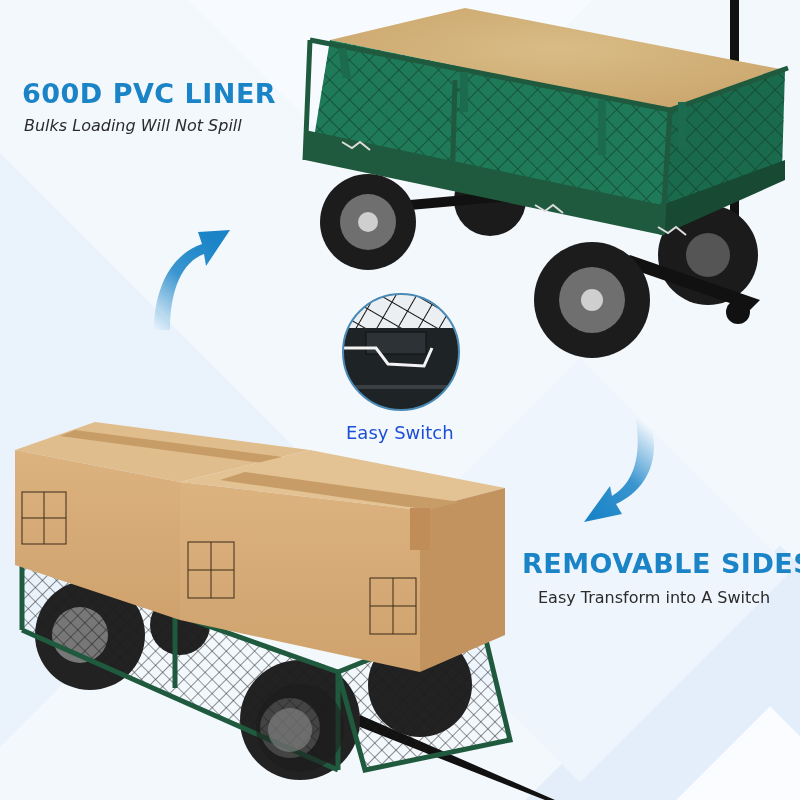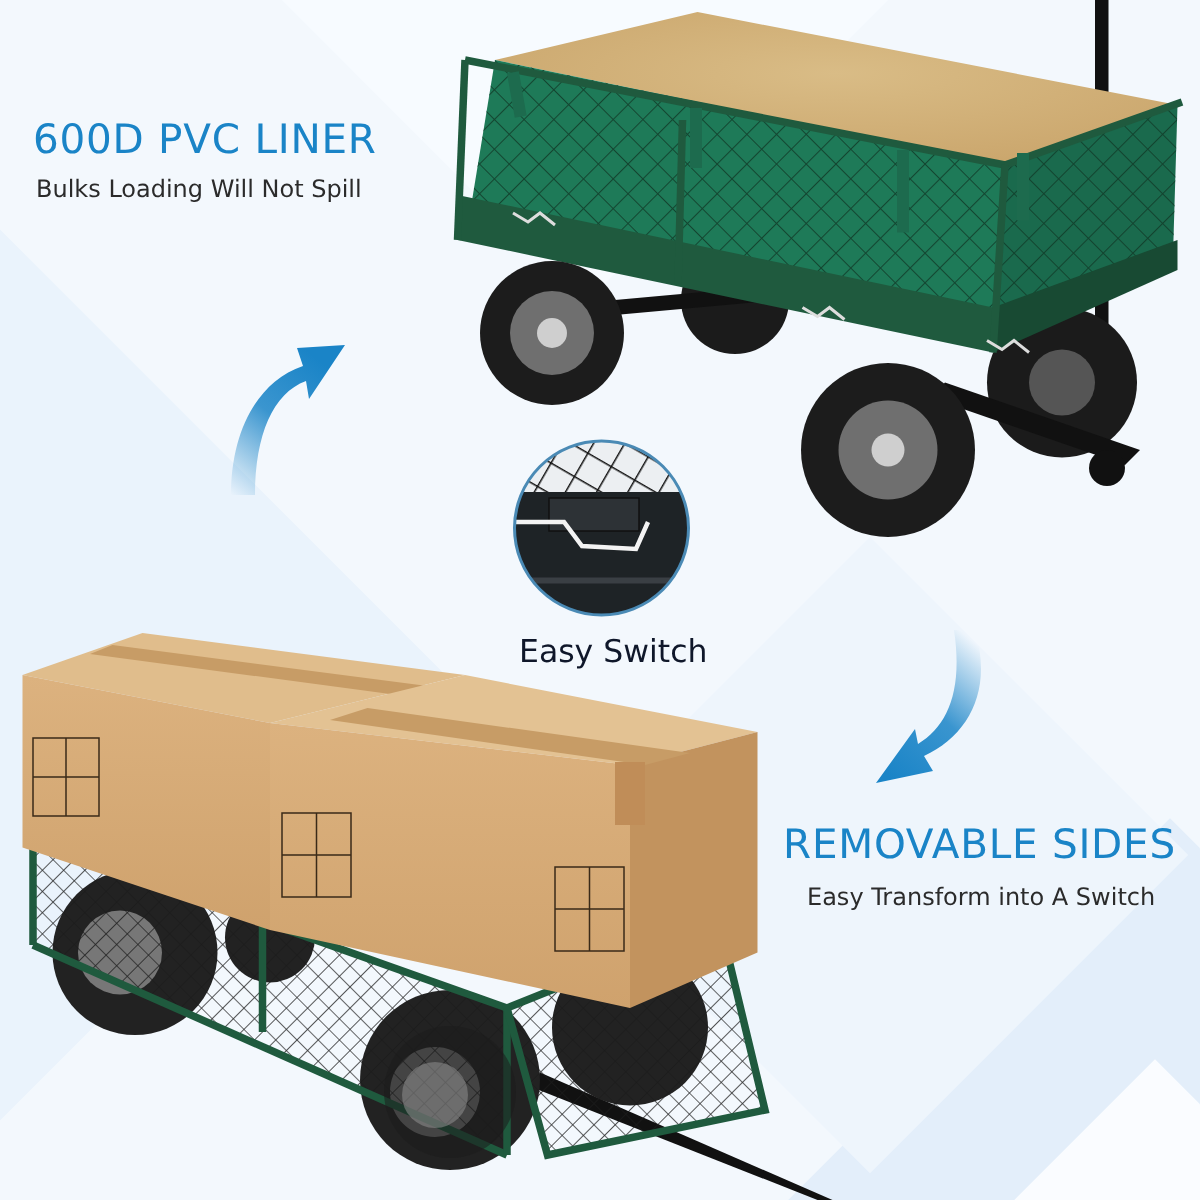--- a/index.html
+++ b/index.html
@@ -12,38 +12,38 @@
   .bg-layer { position: absolute; inset: 0; overflow: hidden; }
   .bg-shape { position: absolute; transform: rotate(45deg); }
   .bg-a { width: 420px; height: 420px; left: -210px; top: 240px; background: #eaf3fc; }
   .bg-b { width: 360px; height: 360px; left: 600px; top: 620px; background: #e3eefa; }
   .bg-c { width: 300px; height: 300px; left: 240px; top: -160px; background: #f7fbff; }
   .bg-d { width: 260px; height: 260px; left: 640px; top: 760px; background: #fafcff; }
   .bg-e { width: 300px; height: 300px; left: 430px; top: 420px; background: #eef5fc; }
 
   .headline {
     position: absolute;
-    font-weight: normal;
+    font-weight: bold;
     color: #1a84c7;
     letter-spacing: 0.5px;
     white-space: nowrap;
   }
   .subline {
     position: absolute;
     color: #2b2b2b;
     white-space: nowrap;
   }
   .h1 { left: 22px; top: 78px; font-size: 27px; }
-  .s1 { left: 24px; top: 116px; font-size: 16px; }
+  .s1 { left: 24px; top: 116px; font-size: 16px; font-style: italic; }
   .h2 { left: 522px; top: 548px; font-size: 27px; }
   .s2 { left: 538px; top: 588px; font-size: 16px; }
 
   .inset-caption {
     position: absolute; left: 346px; top: 422px;
-    font-size: 21px; color: #0f172a; white-space: nowrap;
+    font-size: 18px; color: #1d4ed8; white-space: nowrap;
   }
 
   .illus { position: absolute; }
   .cart-top { left: 290px; top: 0; width: 510px; height: 380px; }
   .cart-bottom { left: 0; top: 410px; width: 560px; height: 390px; }
   .arrow-up { left: 140px; top: 220px; width: 100px; height: 120px; }
   .arrow-down { left: 570px; top: 410px; width: 100px; height: 130px; }
   .inset { left: 336px; top: 290px; width: 130px; height: 124px; }
 </style>
 </head>

